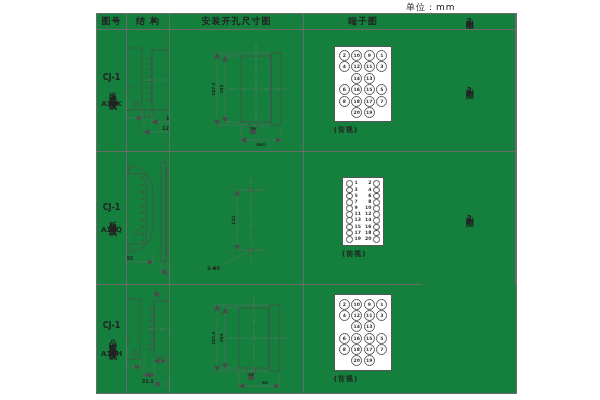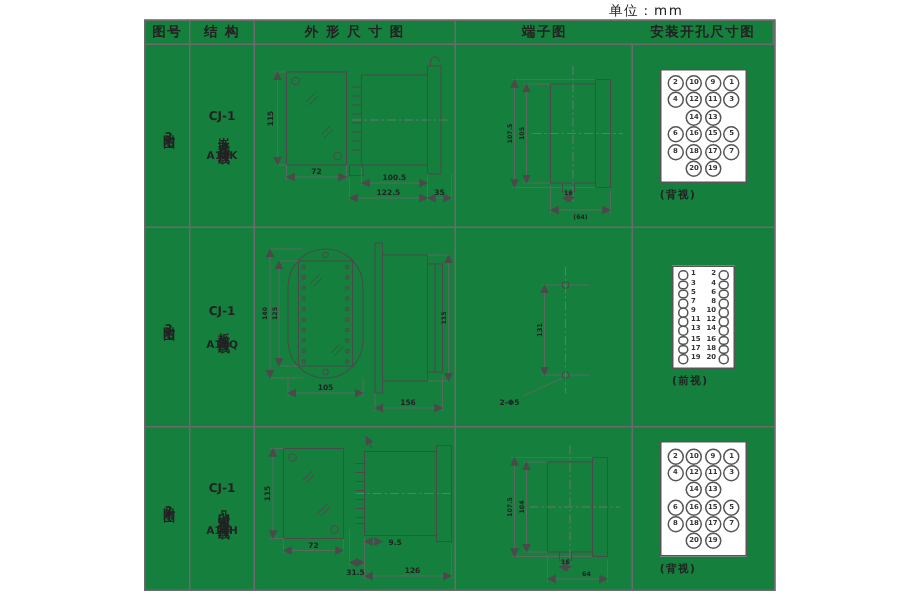--- a/index.html
+++ b/index.html
@@ -37,23 +37,22 @@
 </head>
 <body>
 
 <div class="page">
   <div class="unit">单位：mm</div>
 
   <div class="tbl">
 
     <div class="c hd">图号</div>
     <div class="c hd">结 构</div>
-    <div class="c hd">外 形 尺 寸 图</div>
+    <div class="c hd">安装开孔尺寸图</div>
     <div class="c hd nr">端子图</div>
-    <div class="c hd">安装开孔尺寸图</div>
 
     <div class="c">
       <span class="vtx">附图3</span>
     </div>
     <div class="c">
       <span class="model">CJ-1</span>
       <span class="vtx">嵌入式后接线</span>
       <span class="code">A11K</span>
     </div>
     <div class="c">

